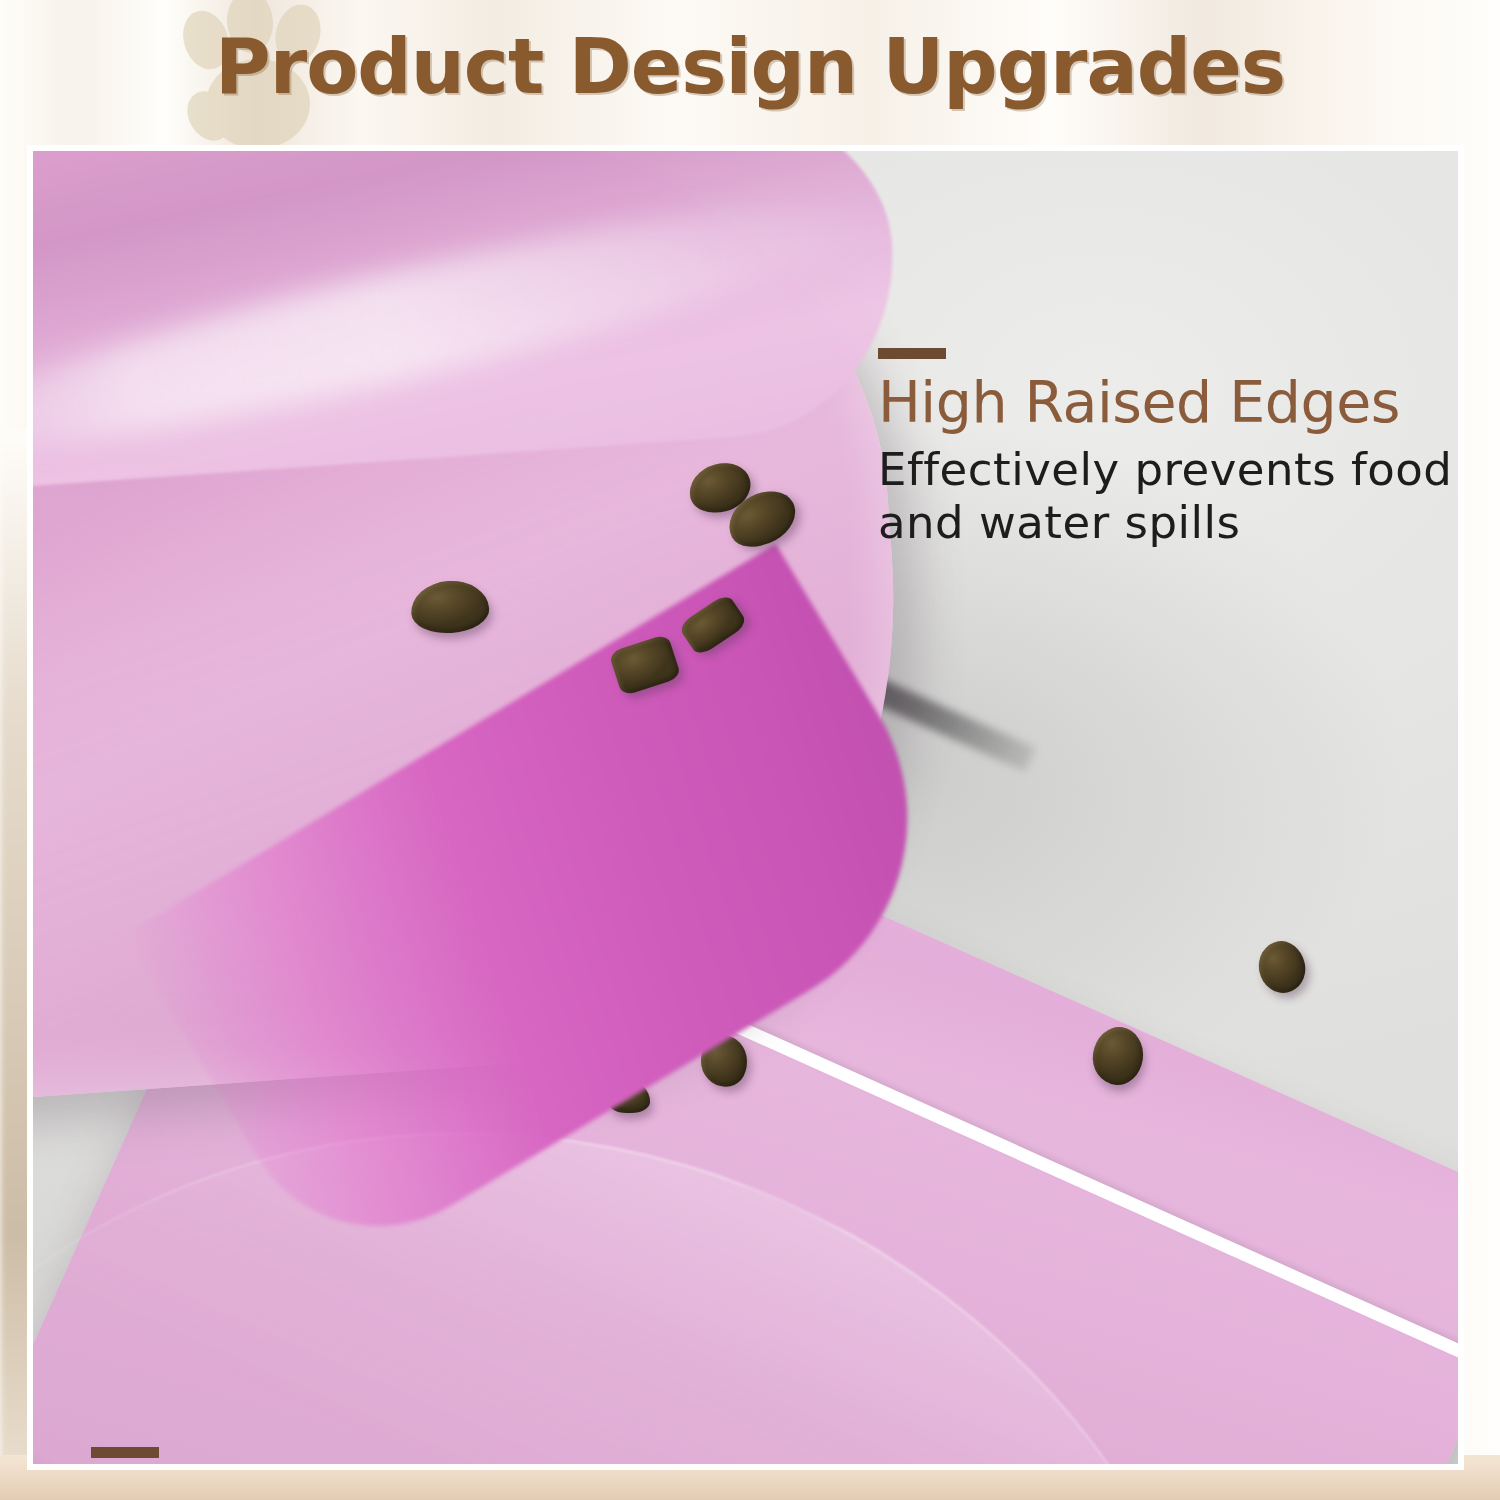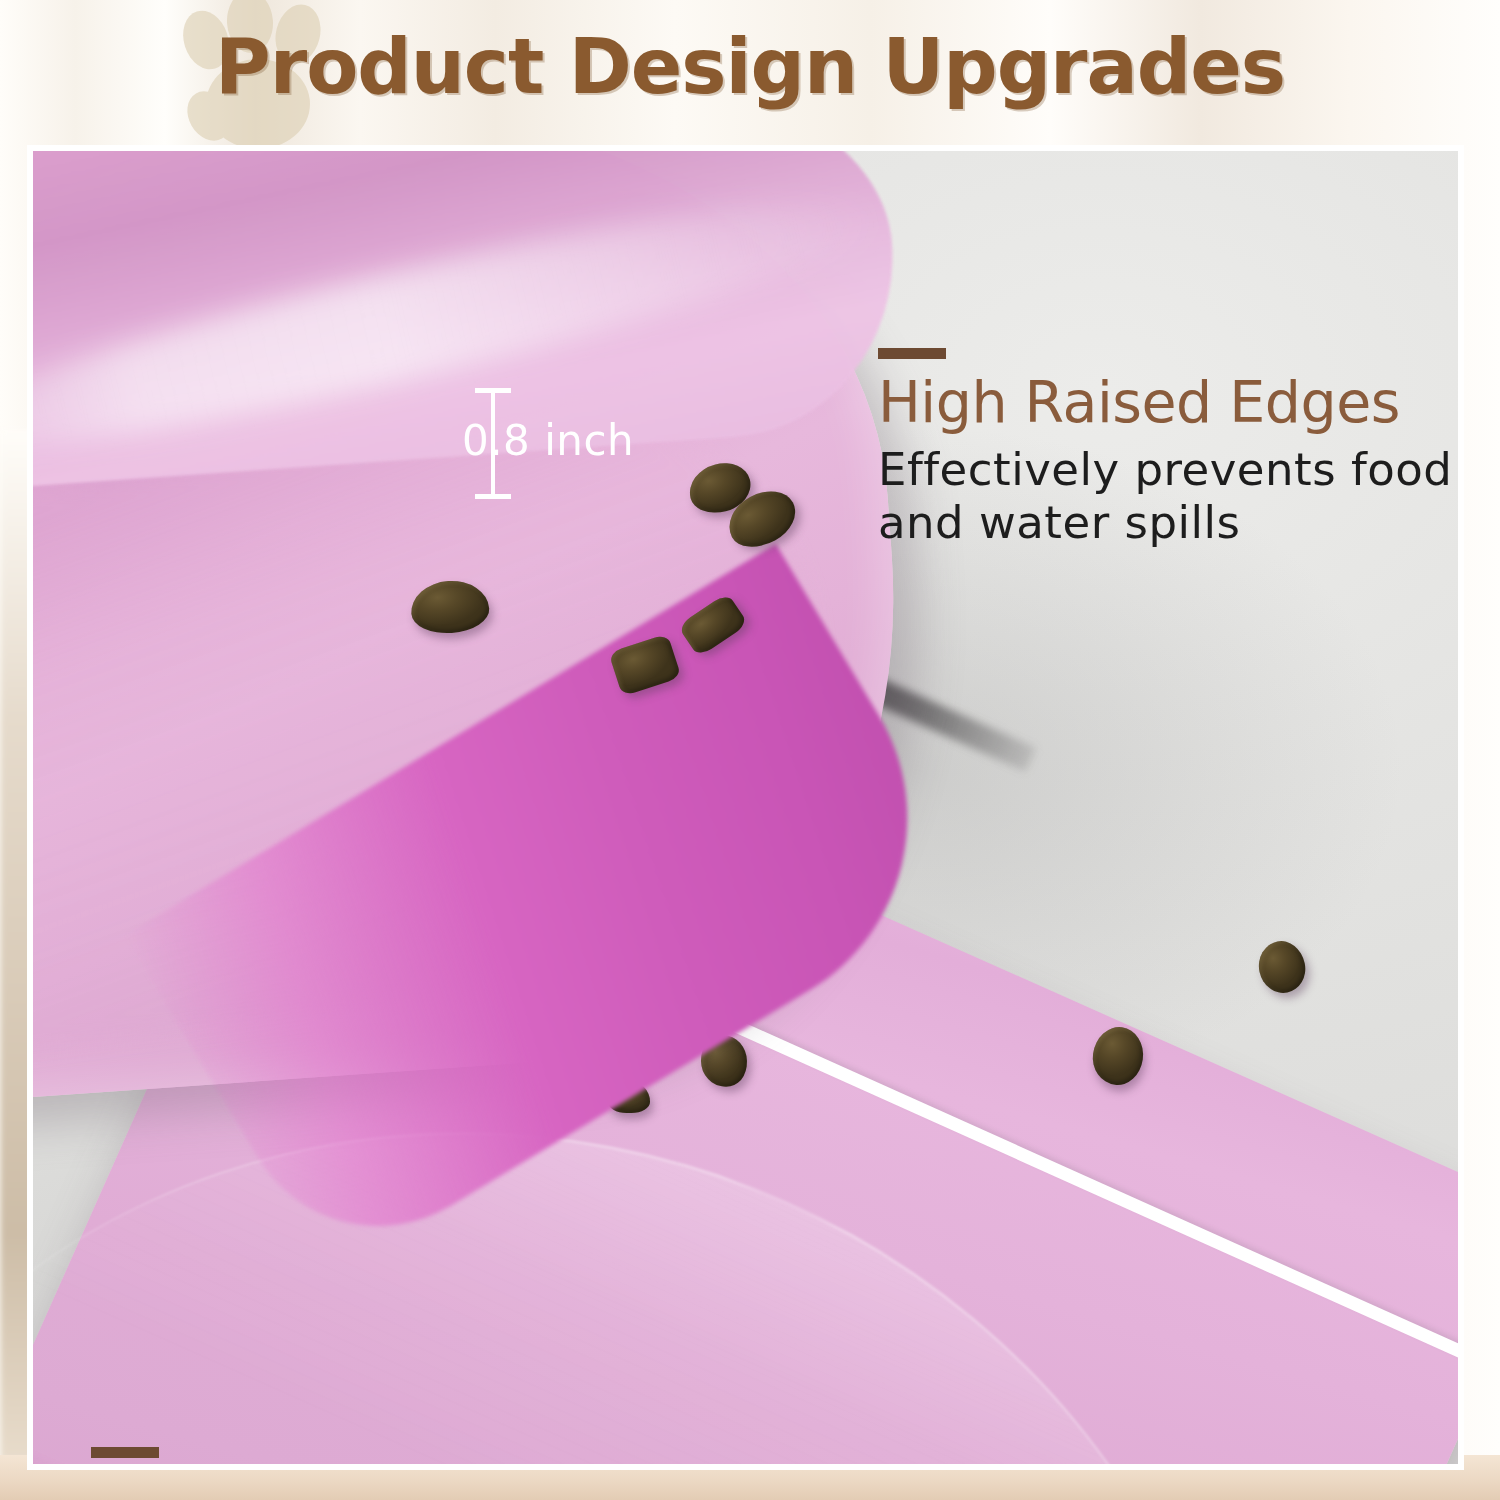--- a/index.html
+++ b/index.html
@@ -344,26 +344,20 @@
       <div class="bowl-top-rim"></div>
       <div class="bowl-top-spec"></div>
       <div class="bowl-top-wall"></div>
 
       <div class="kibble" style="left:656px;top:313px;width:62px;height:48px;border-radius:52% 48% 50% 50%/56% 48% 52% 44%;transform:rotate(-14deg);"></div>
       <div class="kibble" style="left:694px;top:343px;width:70px;height:50px;border-radius:50% 50% 48% 52%/54% 50% 50% 46%;transform:rotate(-28deg);"></div>
       <div class="kibble" style="left:378px;top:430px;width:78px;height:52px;border-radius:50% 50% 50% 50%/58% 58% 42% 42%;transform:rotate(-4deg);"></div>
       <div class="kibble" style="left:581px;top:491px;width:62px;height:46px;border-radius:22%;transform:rotate(-18deg);"></div>
       <div class="kibble" style="left:650px;top:455px;width:60px;height:38px;border-radius:26%;transform:rotate(-34deg);"></div>
 
-      <div id="dimension">
-        <div class="dim-cap top"></div>
-        <div class="dim-line"></div>
-        <div class="dim-cap bot"></div>
-        <div class="dim-label">0.8 inch</div>
-      </div>
 
       <div id="callout-top">
         <div class="accent-bar"></div>
         <div class="callout-head">High Raised Edges</div>
         <div class="callout-sub">Effectively prevents food and water spills</div>
       </div>
 
       <div id="callout-bottom">
         <div class="accent-bar"></div>
 

